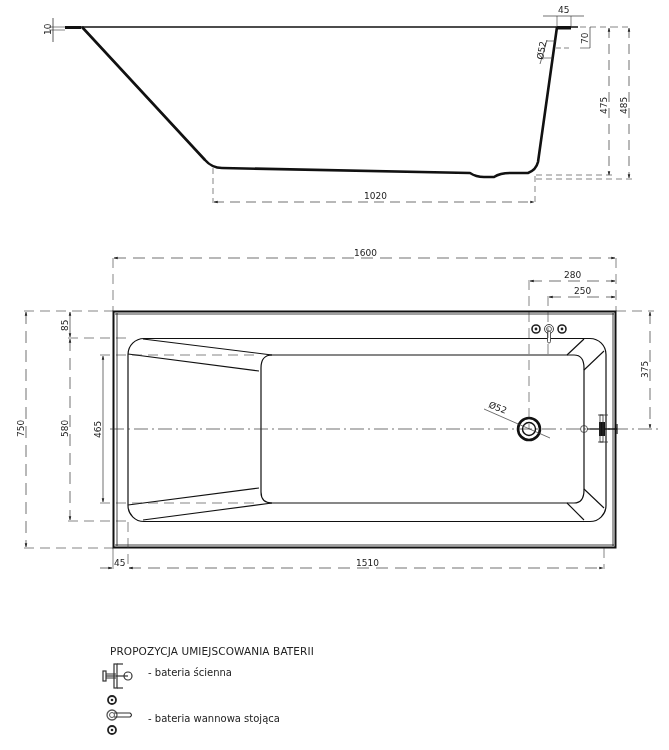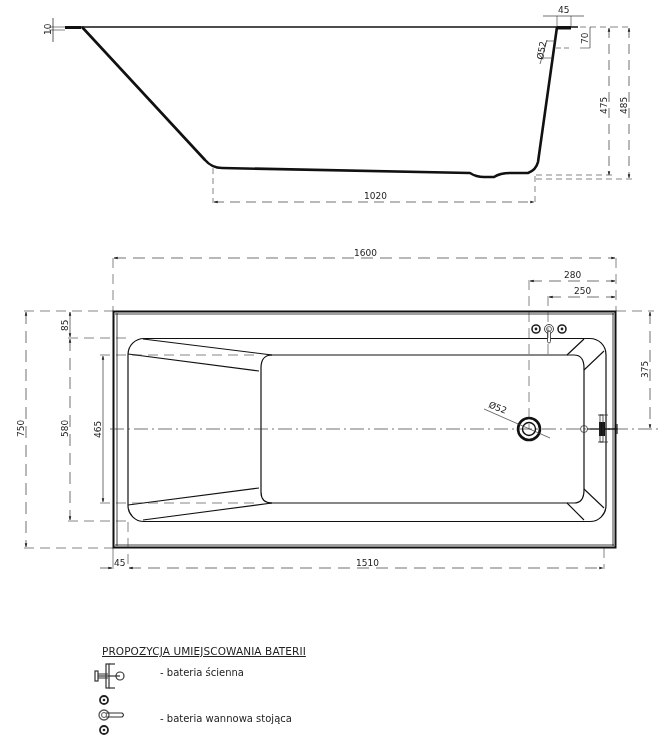--- a/index.html
+++ b/index.html
@@ -1,22 +1,22 @@
 <!DOCTYPE html>
 <html><head>
 <meta charset="utf-8">
 <style>
   html, body { margin:0; padding:0; background:#ffffff; }
   body { width:669px; height:750px; position:relative; overflow:hidden; font-family:"DejaVu Sans", sans-serif; }
   #drawing { position:absolute; left:0; top:0; }
   .dimtext { font-family:"DejaVu Sans", sans-serif; font-size:9px; fill:#222; }
-  .legend { position:absolute; left:102px; top:645px; color:#222; font-family:"DejaVu Sans", sans-serif;text-decoration:underline; }
+  .legend { position:absolute; left:110px; top:645px; color:#222; font-family:"DejaVu Sans", sans-serif; }
   .legend-title { font-size:10.5px; letter-spacing:0.1px; margin-bottom:8px; }
   .legend-row { position:relative; height:30px; }
-  .legend-row .label { position:absolute; left:38px; font-size:10px;margin-left:20px; }
+  .legend-row .label { position:absolute; left:38px; font-size:10px; }
   .legend-row svg { position:absolute; left:-8px; }
 </style>
 </head>
 <body>
 
 <svg id="drawing" width="669" height="750" viewBox="0 0 669 750" xmlns="http://www.w3.org/2000/svg">
   <defs>
     <marker id="arr" viewBox="0 0 10 10" refX="9" refY="5" markerWidth="6" markerHeight="6" orient="auto-start-reverse">
       <path d="M0,2 L10,5 L0,8 z" fill="#222"></path>
     </marker>

